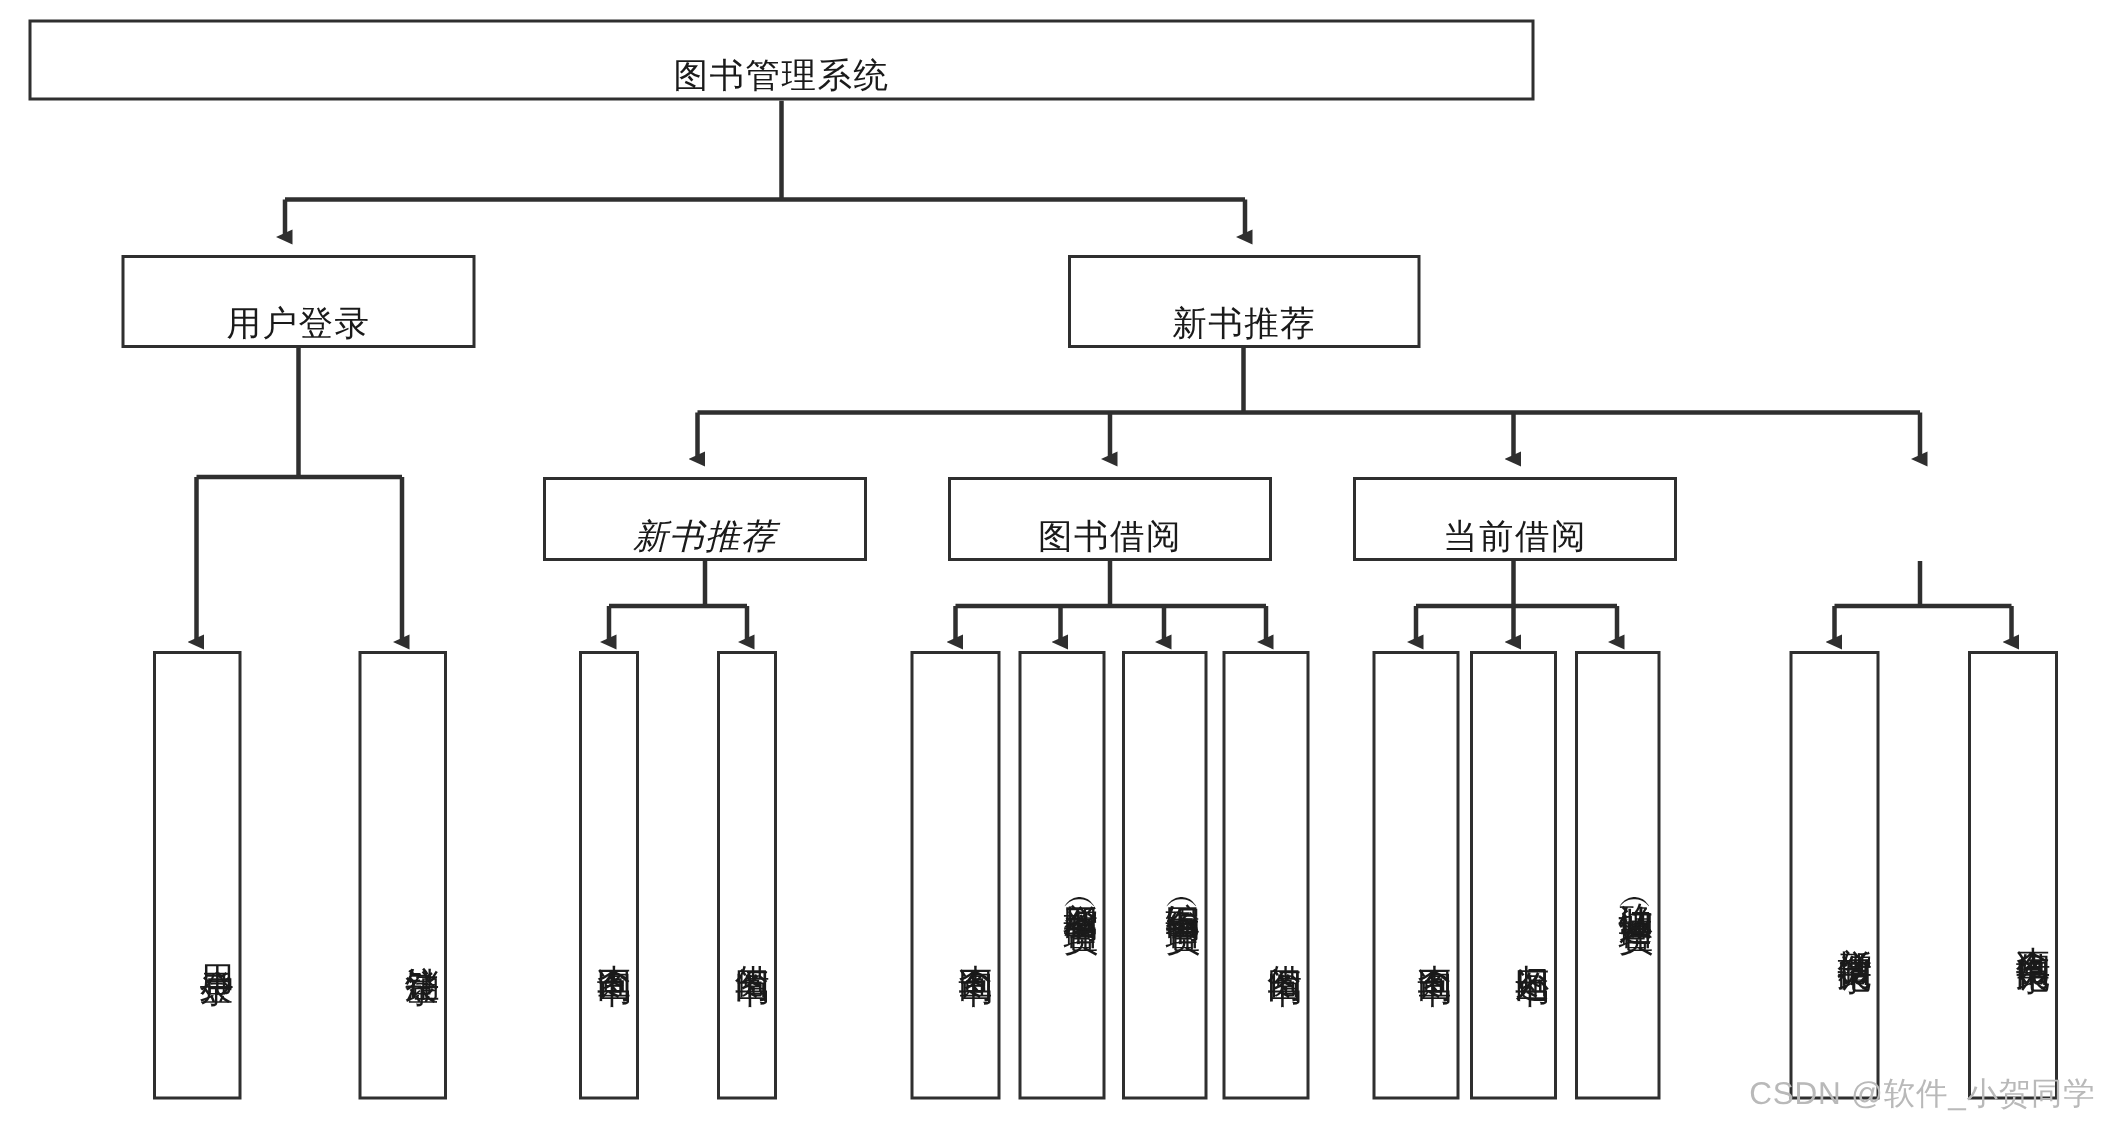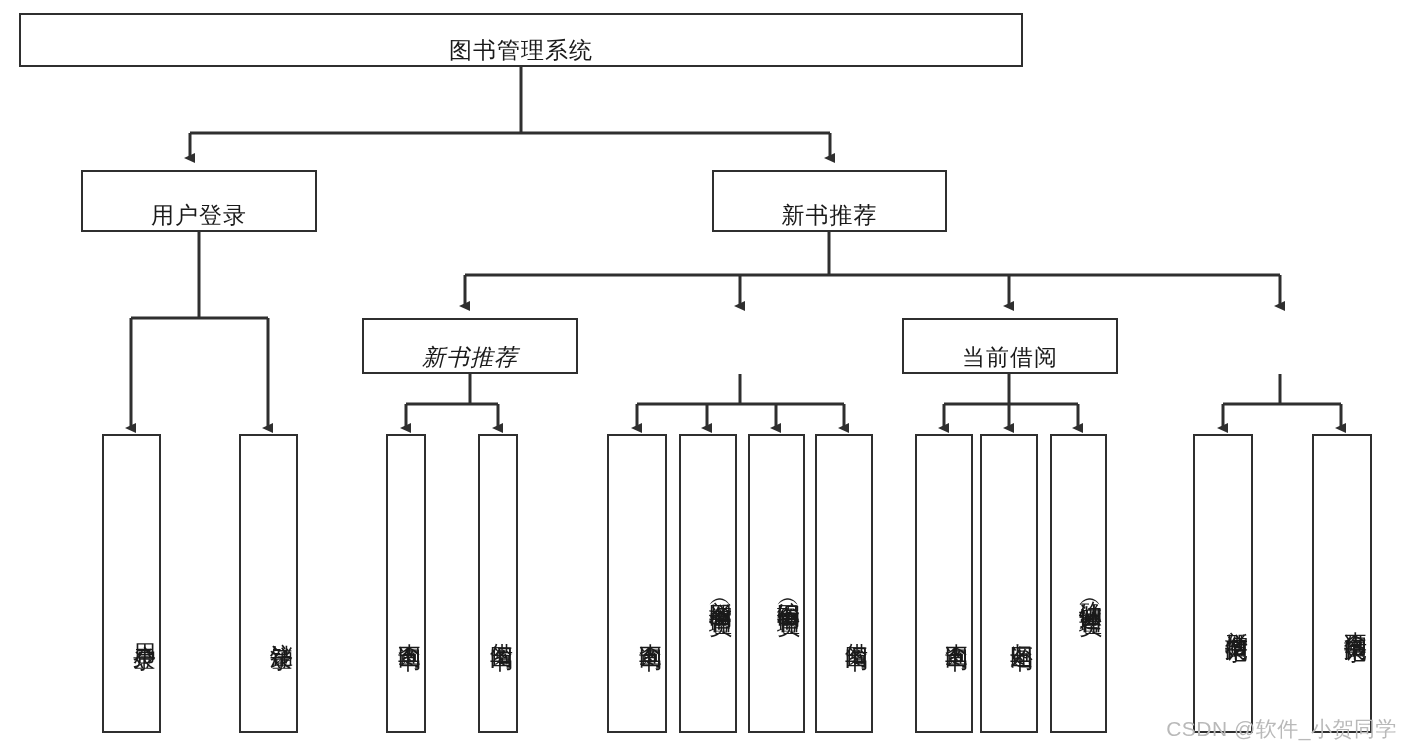--- a/index.html
+++ b/index.html
@@ -126,20 +126,23 @@
   <div class="node node-h" style="left:81px; top:170px; width:236px; height:62px;">
     <span>用户登录</span>
   </div>
   <div class="node node-h" style="left:712px; top:170px; width:235px; height:62px;">
     <span>新书推荐</span>
   </div>
 
   <div class="node node-h" style="left:362px; top:318px; width:216px; height:56px;font-style:italic;">
     <span>新书推荐</span>
   </div>
+  <div class="node node-h" style="left:632px; top:318px; width:216px; height:56px;">
+    <span>图书借阅</span>
+  </div>
   <div class="node node-h" style="left:902px; top:318px; width:216px; height:56px;font-family:Liberation Serif, serif;">
     <span>当前借阅</span>
   </div>
 
   <div class="node node-v pad-big" style="left:102px; top:434px; width:59px; height:299px;">
     <span>用户登录</span>
   </div>
   <div class="node node-v pad-big" style="left:239px; top:434px; width:59px; height:299px;">
     <span>注销登录</span>
   </div>

